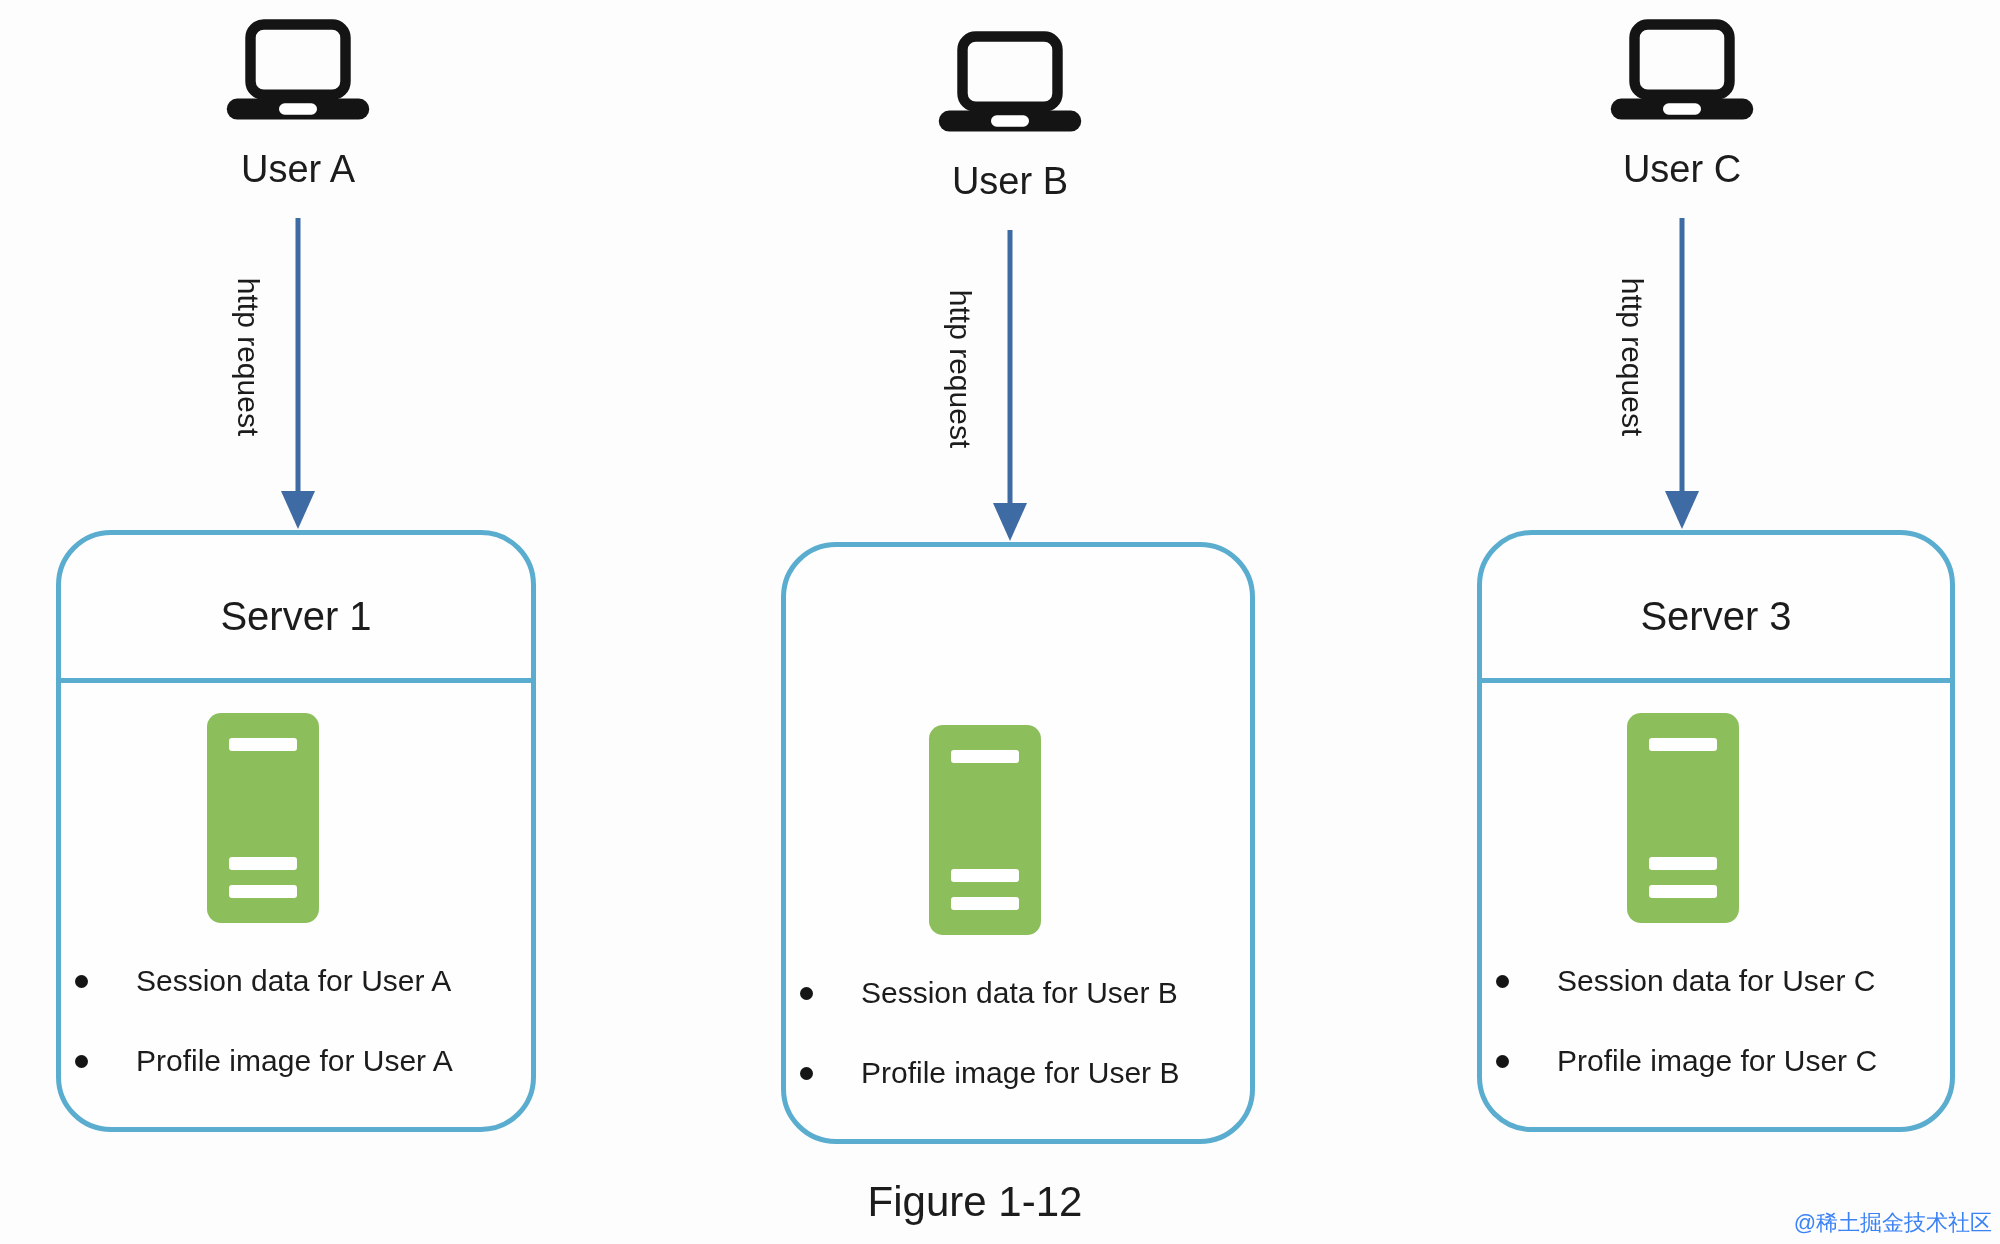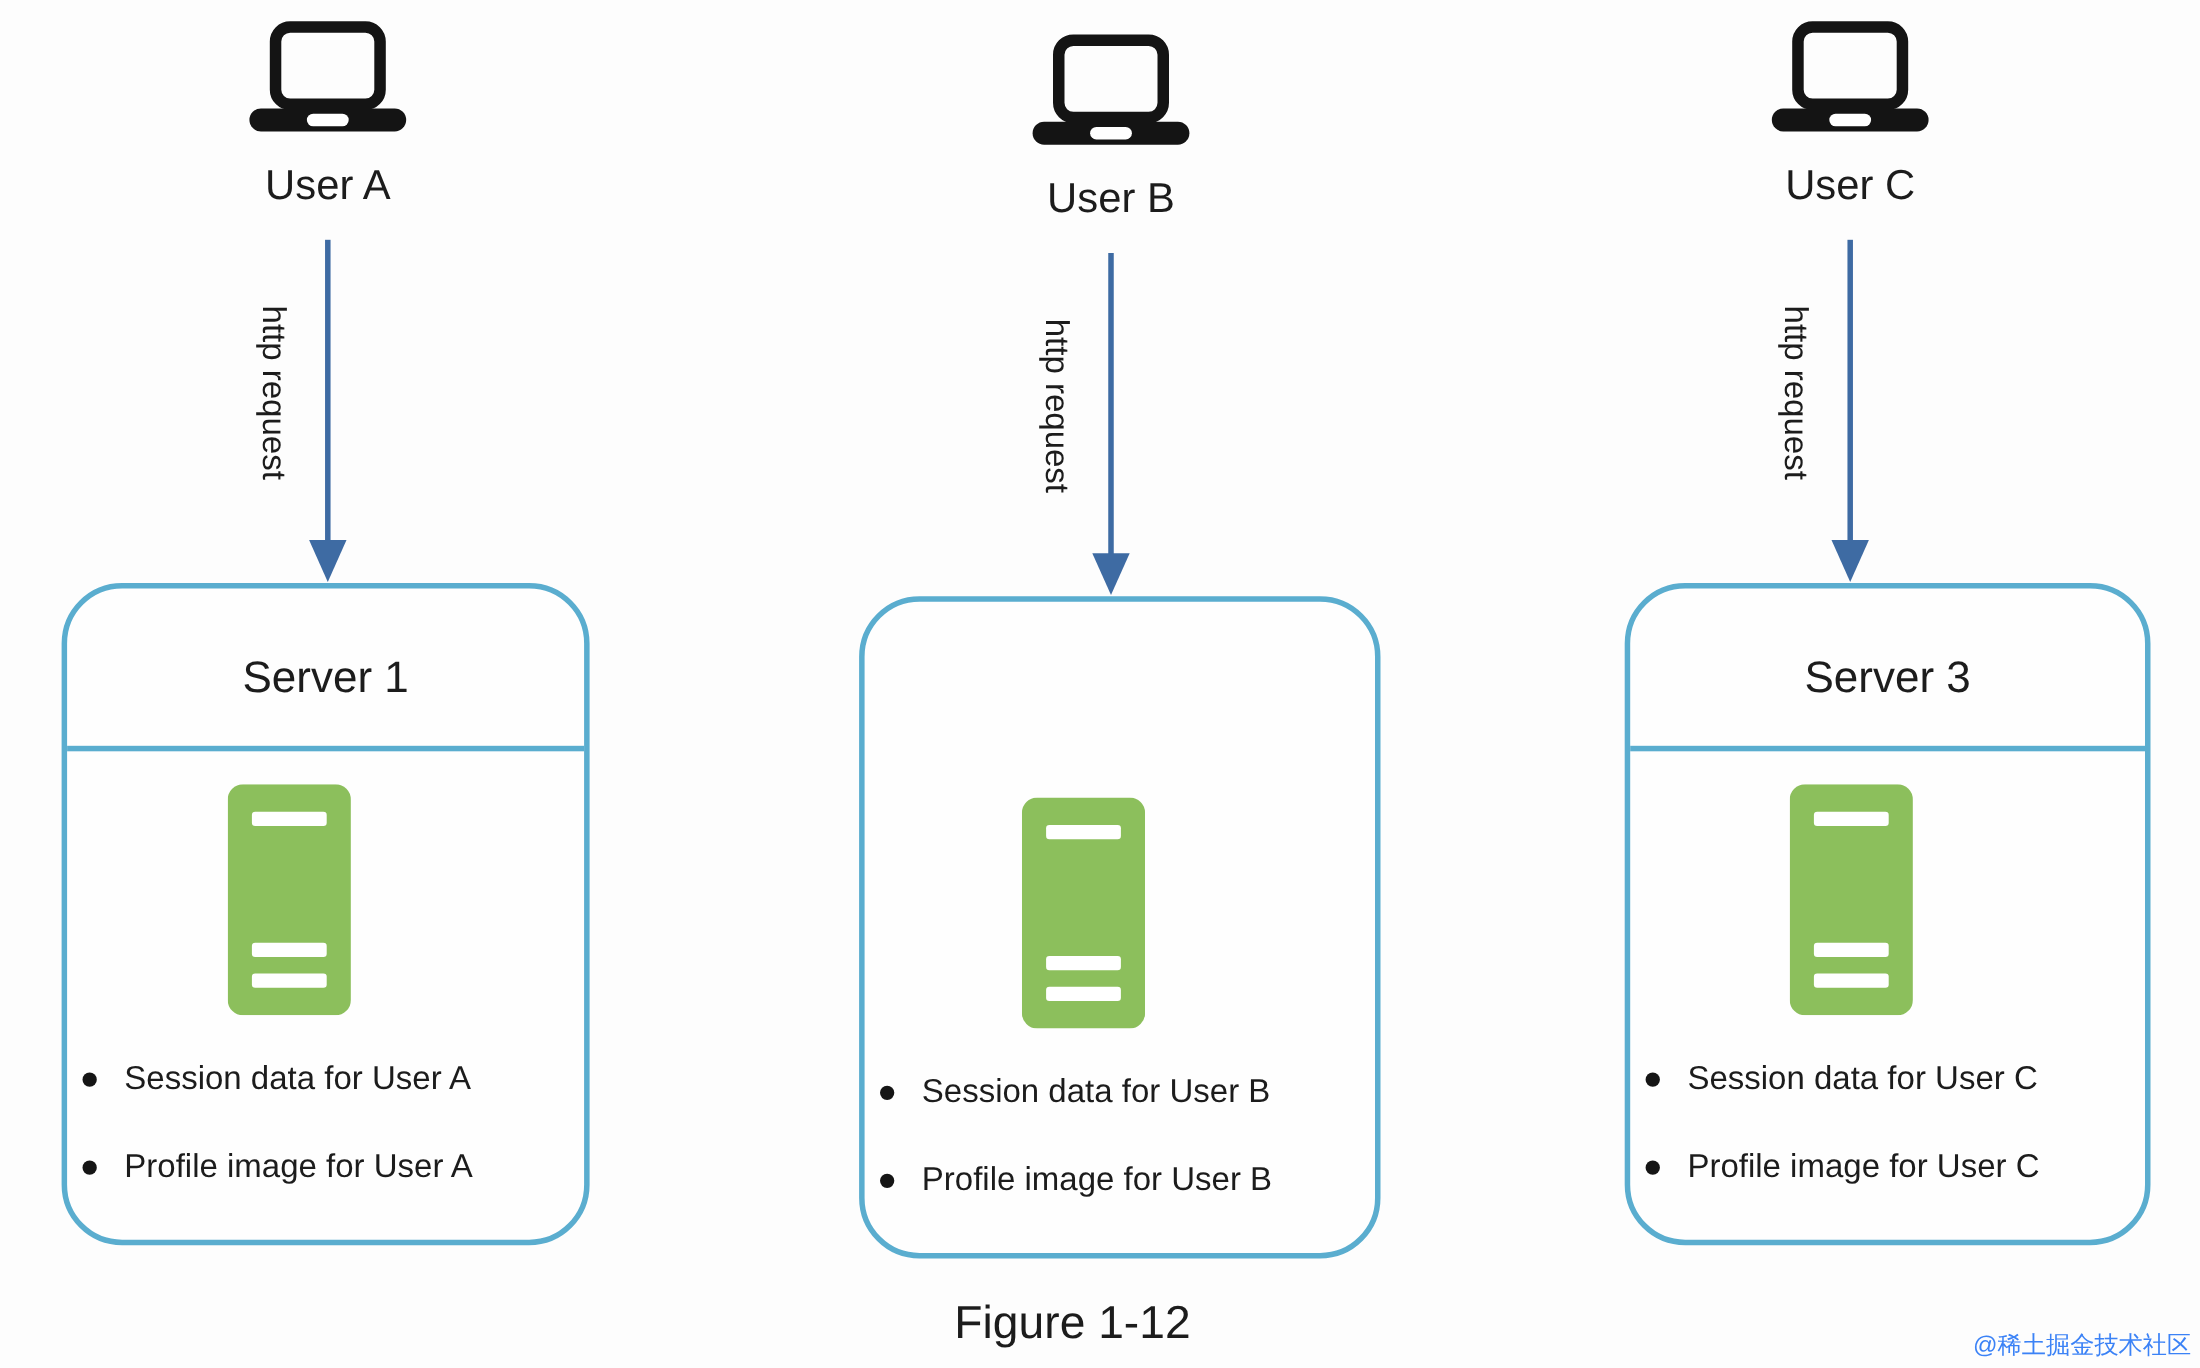--- a/index.html
+++ b/index.html
@@ -57,21 +57,21 @@
   .server-title{font-size:40px;white-space:nowrap;}
   .server-icon{
     position:absolute;top:178px;left:calc(50% - 33px);
     transform:translateX(-50%);
     width:112px;height:210px;
   }
   .bullet-list{position:absolute;top:428px;left:0;right:10px;}
   .bullet-item{
     display:flex;align-items:center;
     padding-left:14px;margin-bottom:44px;
-    font-size:30px;line-height:36px;white-space:nowrap;
+    font-size:30px;line-height:36px;white-space:nowrap;gap:23px;
   }
   .bullet-dot{
     flex:none;width:13px;height:13px;border-radius:50%;
     background:#151515;margin-right:25px;
   }
   .figure-caption{
     position:absolute;top:1178px;left:975px;
     transform:translateX(-50%);
     font-size:42px;white-space:nowrap;
   }

